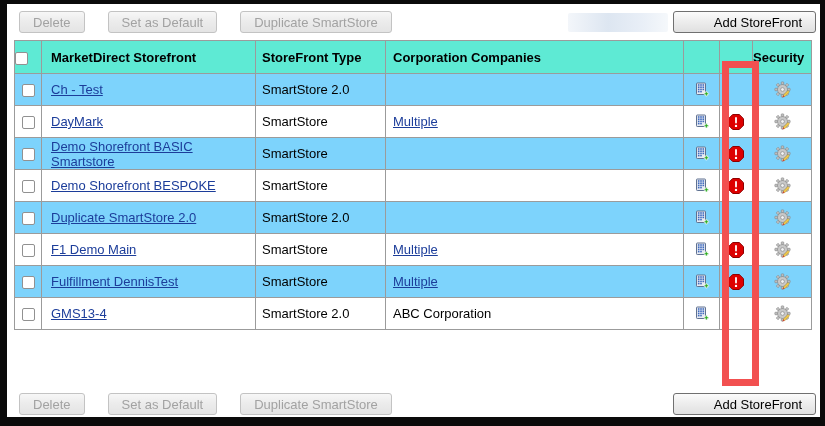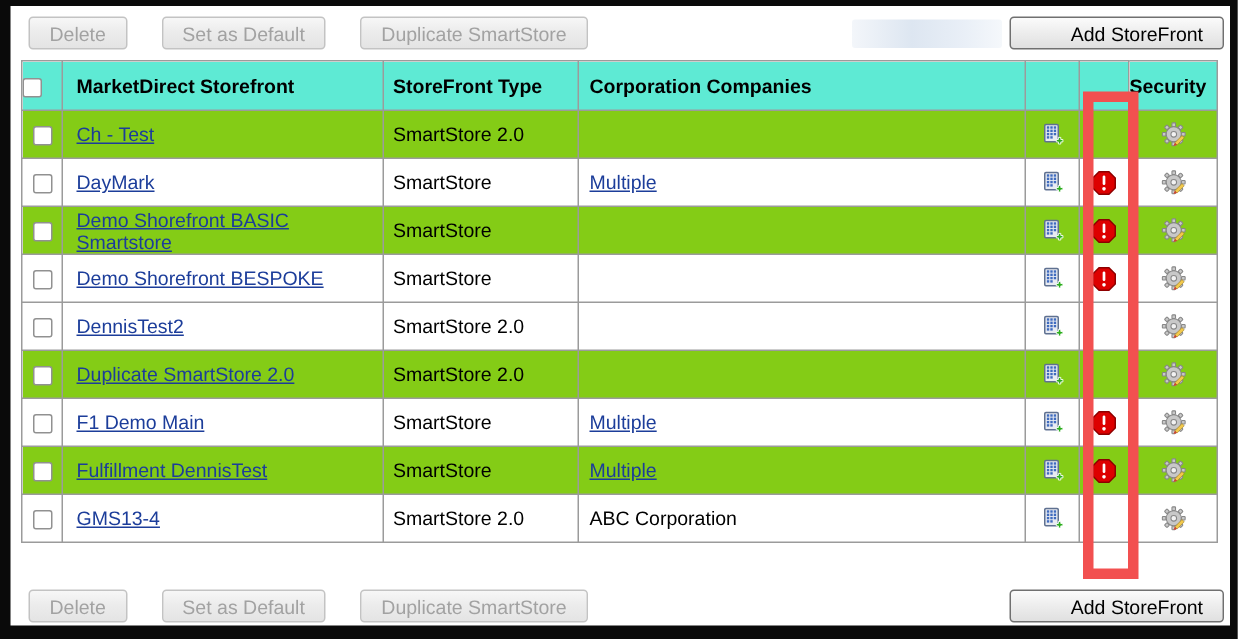--- a/index.html
+++ b/index.html
@@ -63,21 +63,21 @@
   table.sf thead th {
     height:33px;
     background:#5eead4;
     font-weight:bold;
     color:#000;
     text-align:left;
     font-size:13px;
     margin-top:32px;
   }
   table.sf tbody td { height:32px; background:#fff; }
-  table.sf tbody tr.alt td { background:#84cc16; }
+  table.sf tbody tr.alt td { background:#7dd3fc; }
 
   .cell-check { text-align:center; }
   .cb {
     appearance:none; -webkit-appearance:none;
     width:13px; height:13px;
     border:1px solid #919191; border-radius:2px;
     background:#fff; vertical-align:middle; margin:0;
     cursor:pointer;
   }
   .pad-name { padding-left:9px; }
@@ -243,35 +243,20 @@
               </svg></a></td>
         <td class="cell-ico"><span class="icon-btn"><svg class="ico" width="16" height="16" viewBox="0 0 16 16">
                 <use href="#ico-error"></use>
               </svg></span></td>
         <td class="cell-ico"><a class="icon-btn"><svg class="ico" width="17" height="17" viewBox="0 0 17 17">
                 <use href="#ico-gear"></use>
               </svg></a></td>
       </tr>
 
 
-      <tr>
-        <td class="cell-check"><input type="checkbox" class="cb" style=""></td>
-        <td class="pad-name"><a class="sf-link">DennisTest2</a></td>
-        <td class="pad-type">SmartStore 2.0</td>
-        <td class="pad-co"></td>
-        <td class="cell-ico"><a class="icon-btn"><svg class="ico" width="17" height="17" viewBox="0 0 17 17">
-                <use href="#ico-company"></use>
-              </svg></a></td>
-        <td class="cell-ico"><span class="icon-btn" style="visibility: hidden;"><svg class="ico" width="16" height="16" viewBox="0 0 16 16">
-                <use href="#ico-error"></use>
-              </svg></span></td>
-        <td class="cell-ico"><a class="icon-btn"><svg class="ico" width="17" height="17" viewBox="0 0 17 17">
-                <use href="#ico-gear"></use>
-              </svg></a></td>
-      </tr>
 
       <tr class="alt">
         <td class="cell-check"><input type="checkbox" class="cb" style=""></td>
         <td class="pad-name"><a class="sf-link">Duplicate SmartStore 2.0</a></td>
         <td class="pad-type">SmartStore 2.0</td>
         <td class="pad-co"></td>
         <td class="cell-ico"><a class="icon-btn"><svg class="ico" width="17" height="17" viewBox="0 0 17 17">
                 <use href="#ico-company"></use>
               </svg></a></td>
         <td class="cell-ico"><span class="icon-btn" style="visibility: hidden;"><svg class="ico" width="16" height="16" viewBox="0 0 16 16">

